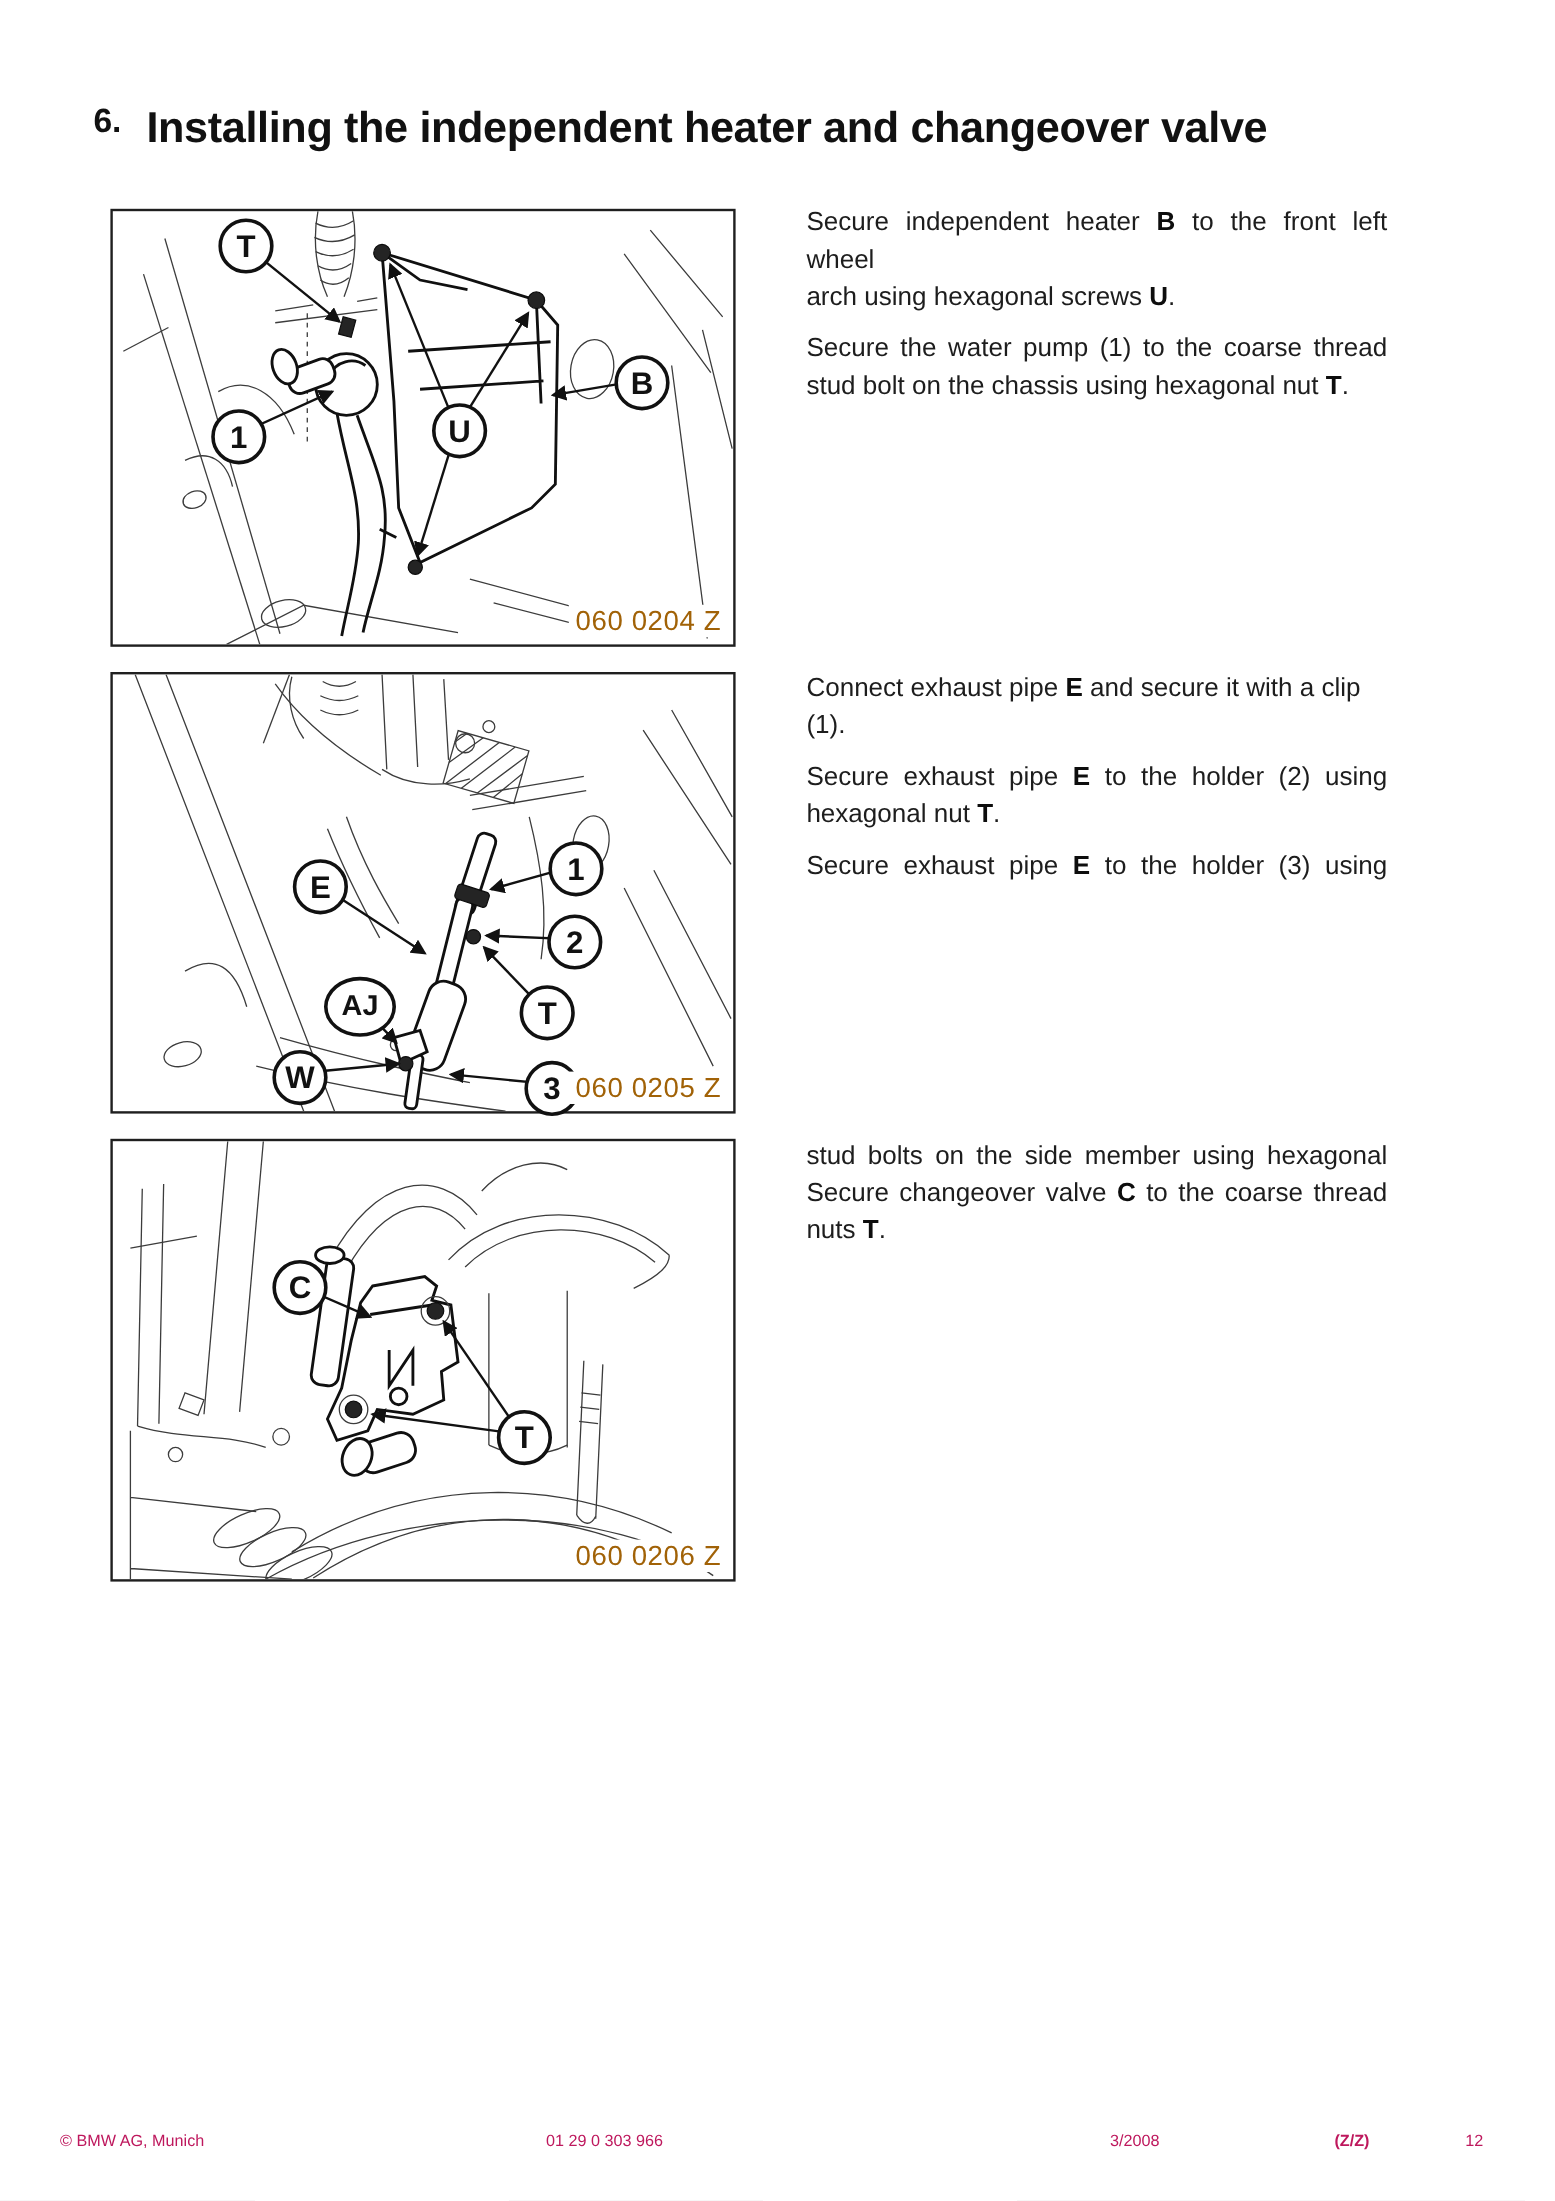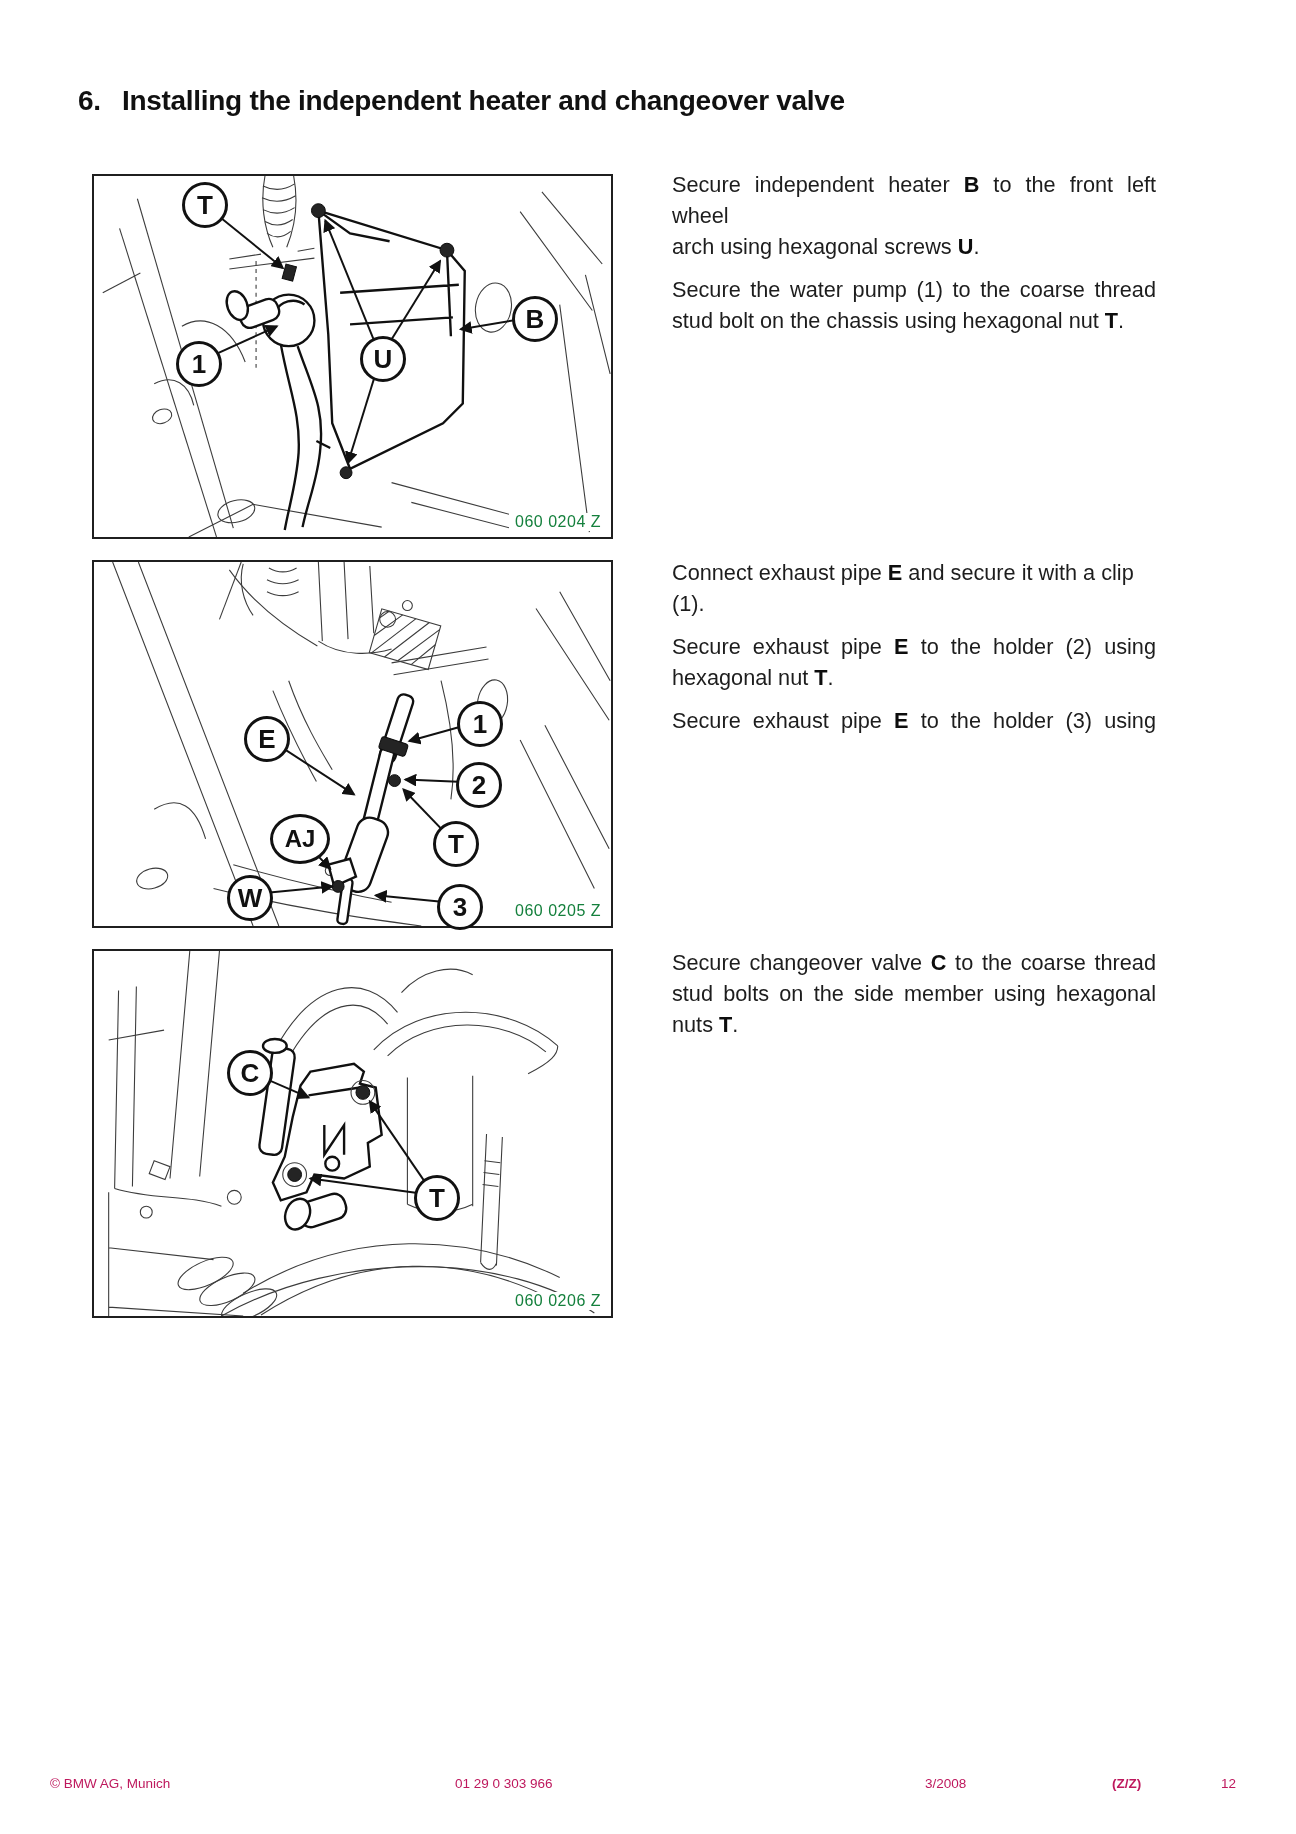--- a/index.html
+++ b/index.html
@@ -9,21 +9,21 @@
     font-family:"Liberation Sans", sans-serif; color:#1d1d1d; overflow:hidden;
     margin:0 auto;
   }
   
   .sec-num {
     position:absolute; left:78px; top:85px;
     font-size:28px; font-weight:bold; letter-spacing:-0.3px; color:#111;
   }
   .sec-title {
     position:absolute; left:122px; top:85px;
-    font-size:28px; font-weight:bold; letter-spacing:-0.3px; color:#111; white-space:nowrap;
+    font-size:36px; font-weight:bold; letter-spacing:-0.3px; color:#111; white-space:nowrap;
   }
   
   .figure {
     position:absolute; left:92px; width:521px;
     border:2px solid #1f1f1f; background:#fff;
   }
   #fig1 { top:174px; height:365px; }
   #fig2 { top:560px; height:368px; }
   #fig3 { top:949px; height:369px; }
   .figure svg { position:absolute; left:0; top:0; width:100%; height:100%; }
@@ -33,22 +33,22 @@
   .bolt { fill:#242424; stroke:#0c0c0c; stroke-width:1; }
   .arrow { stroke:#111; stroke-width:2; }
   .callout {
     position:absolute; width:46px; height:46px; transform:translate(-50%,-50%);
     border:3px solid #111; border-radius:50%; background:#fff;
     display:flex; align-items:center; justify-content:center;
     font-weight:bold; font-size:26px; line-height:1; color:#111; z-index:2;
   }
   .callout.wide { width:60px; height:50px; font-size:24px; }
   .caption {
-    position:absolute; right:10px; bottom:6px; font-size:16px;
-    letter-spacing:0.5px; color:#15803d; background:#fff; padding-left:6px; z-index:3;
+    position:absolute; right:10px; bottom:6px; font-size:23px;
+    letter-spacing:0.5px; color:#a16207; background:#fff; padding-left:6px; z-index:3;
   }
   
   .instr {
     position:absolute; left:672px; width:498px;
     font-size:21.7px; line-height:31px; color:#1d1d1d;
   }
   #instr1 { top:169px; }
   #instr2 { top:557px; }
   #instr3 { top:947px; }
   .para { margin:0 14px 12px 0; }
@@ -296,22 +296,22 @@
       <p class="para">
         <span class="line j">Secure exhaust pipe <b>E</b> to the holder (2) using</span>
         <span class="line">hexagonal nut <b>T</b>.</span>
       </p>
       <p class="para">
         <span class="line j">Secure exhaust pipe <b>E</b> to the holder (3) using</span>
       </p>
     </section>
   <section class="instr" id="instr3">
       <p class="para">
+        <span class="line j">stud bolts on the side member using hexagonal</span>
         <span class="line j">Secure changeover valve <b>C</b> to the coarse thread</span>
-        <span class="line j">stud bolts on the side member using hexagonal</span>
         <span class="line">nuts <b>T</b>.</span>
       </p>
     </section>
 
   <span class="footer-item f-copy">© BMW AG, Munich</span>
   <span class="footer-item f-doc">01 29 0 303 966</span>
   <span class="footer-item f-date">3/2008</span>
   <span class="footer-item f-rev">(Z/Z)</span>
   <span class="footer-item f-page">12</span>
 

